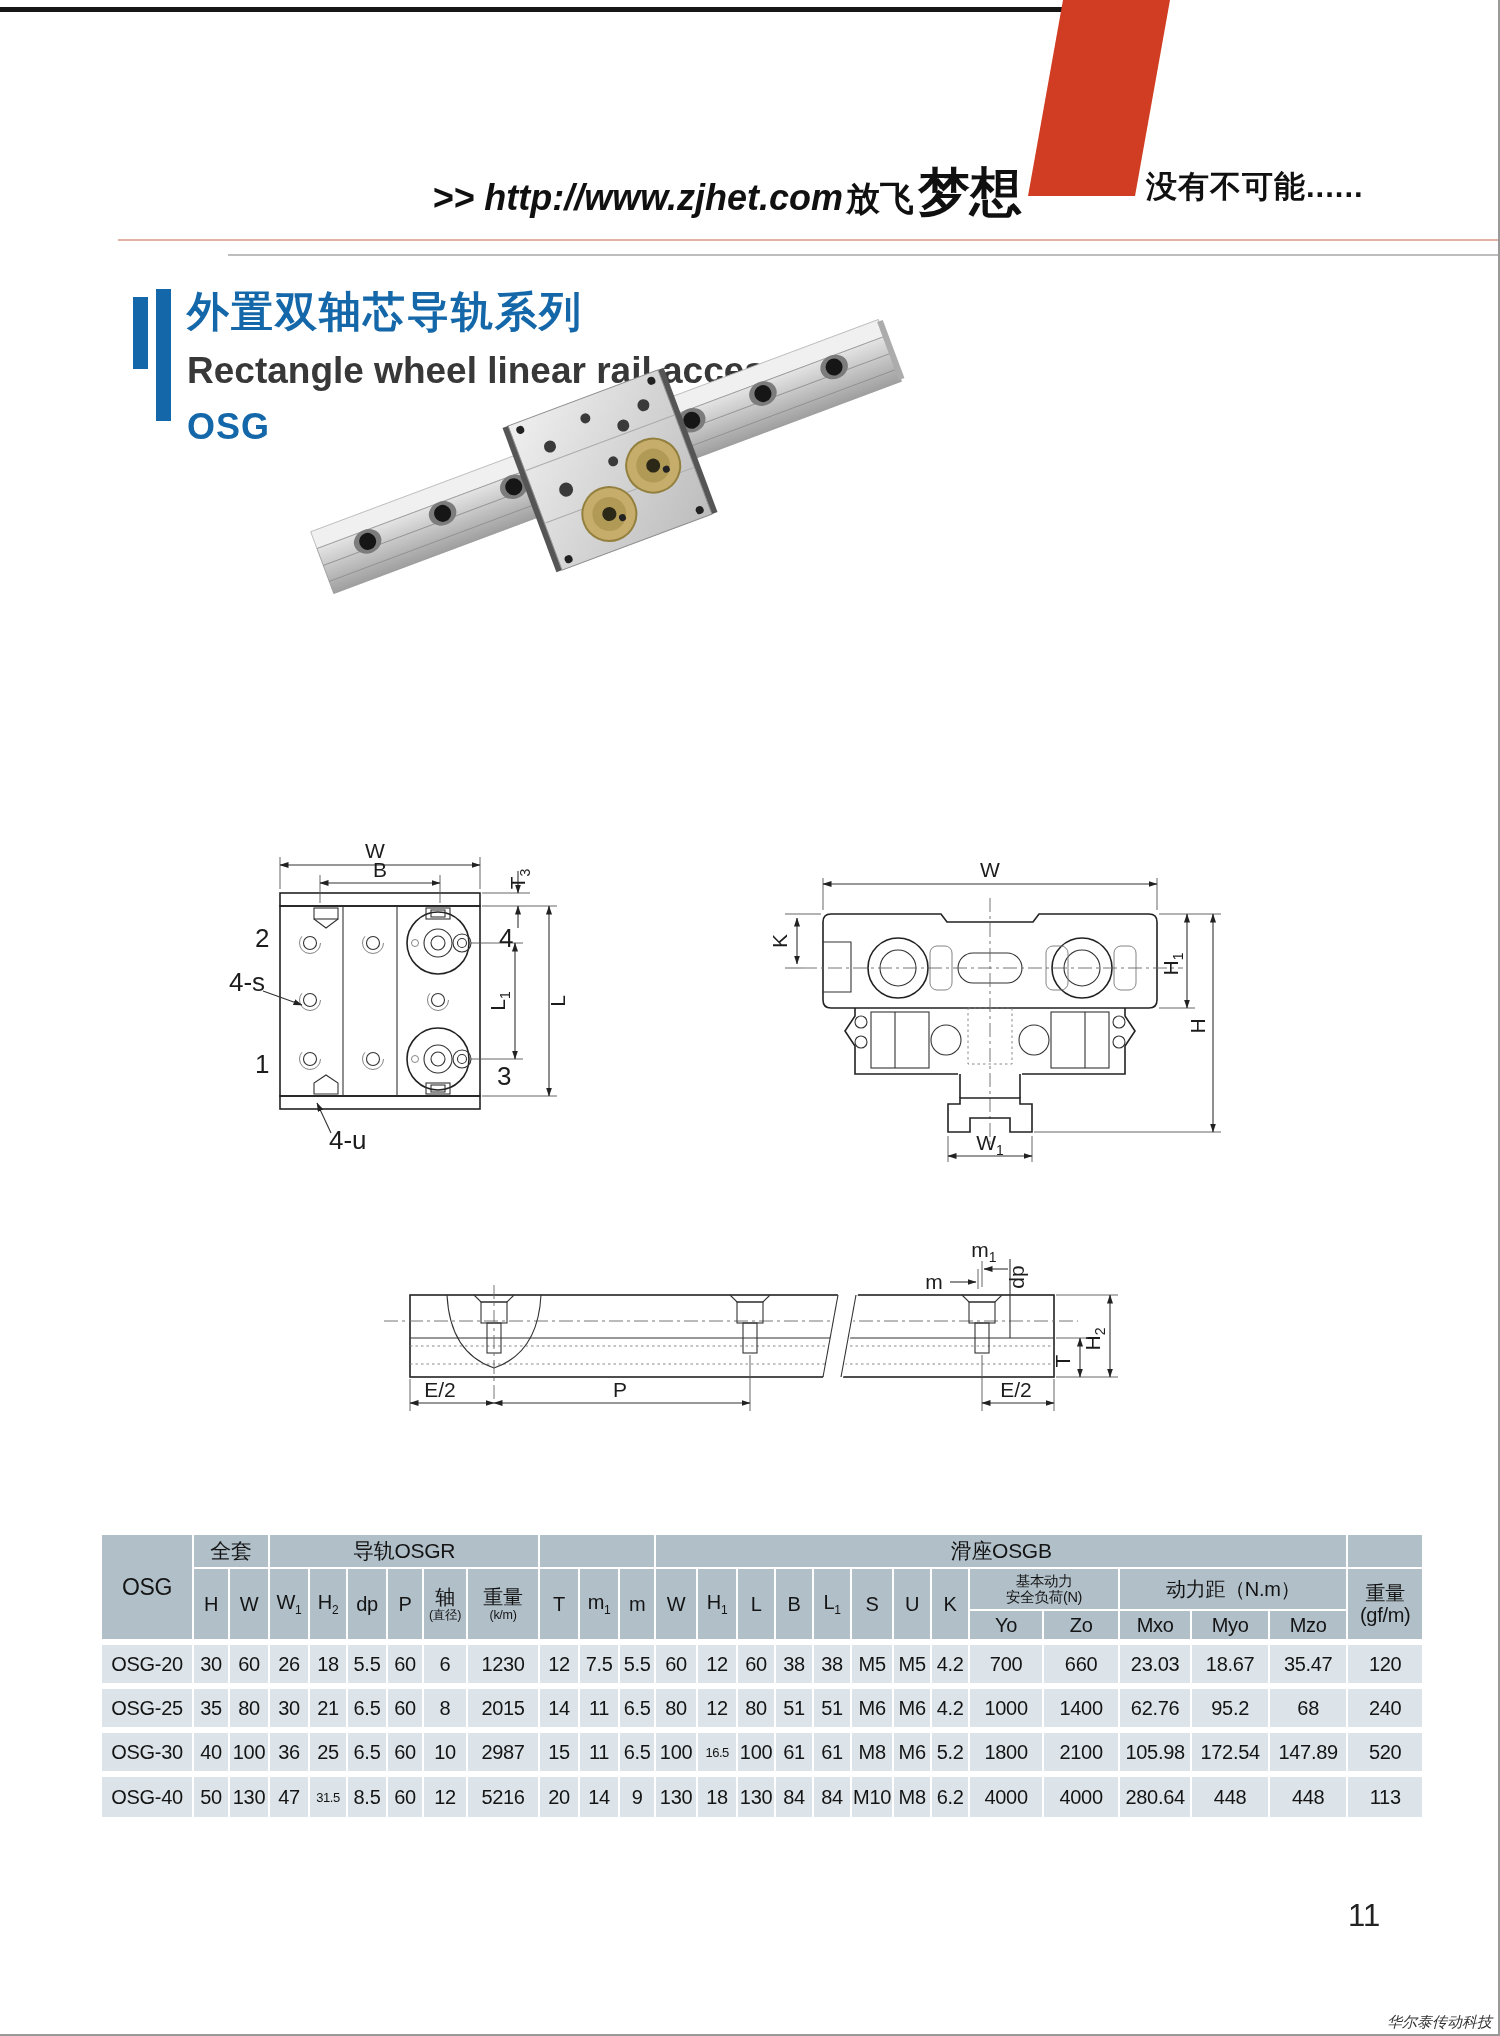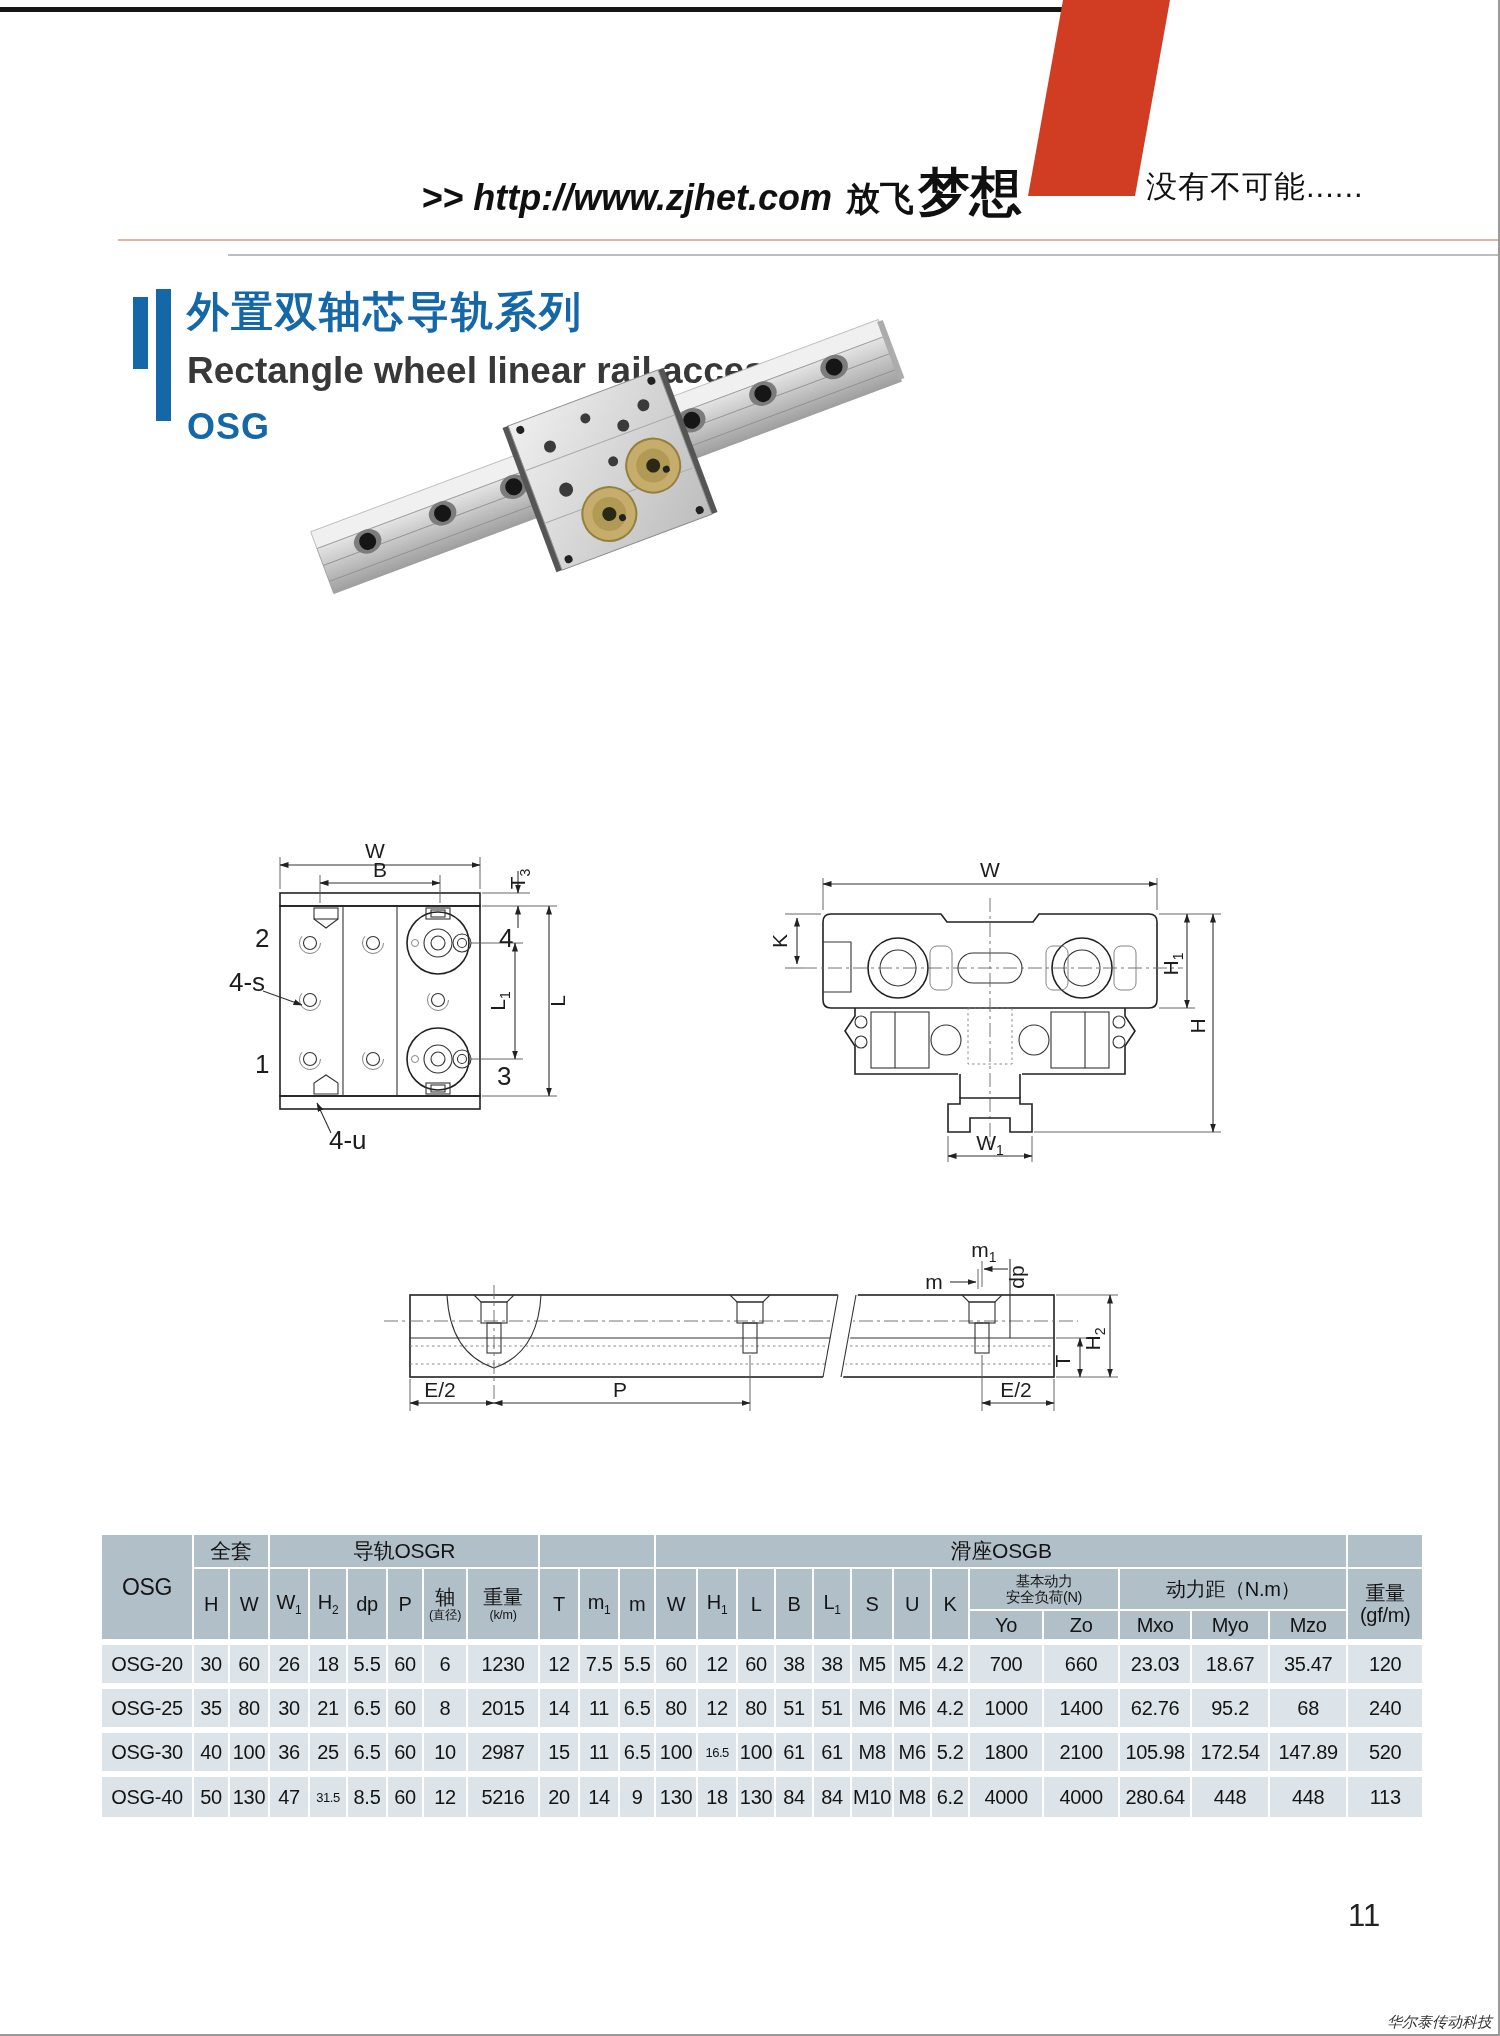--- a/index.html
+++ b/index.html
@@ -12,23 +12,23 @@
         font-family:"Liberation Sans",sans-serif;color:var(--ink);
         border-right:2px solid #9a9a9a;border-bottom:2px solid #9a9a9a;}
 
   
   .topline{position:absolute;left:0;top:7px;width:1062px;height:5px;background:#161616;}
   .red-band{position:absolute;left:1018px;top:0;width:162px;height:196px;background:var(--red);
             clip-path:polygon(45px 0,152px 0,117px 196px,10px 196px);}
   .hdr-url{position:absolute;left:0;top:158px;width:1022px;text-align:right;font-size:0;
            font-style:italic;font-weight:bold;color:#101010;white-space:nowrap;}
   .hdr-url .u{font-size:36px;text-align:center;}
-  .hdr-url .sp{font-size:34px;font-style:normal;margin-left:14px;}
+  .hdr-url .sp{font-size:34px;font-style:normal;margin-left:3px;}
   .hdr-url .sb{font-size:52px;font-style:normal;margin-left:4px;}
-  .hdr-right{position:absolute;left:1146px;top:166px;font-weight:normal;font-size:31px;color:#101010;letter-spacing:1px;}
+  .hdr-right{position:absolute;left:1146px;top:166px;font-weight:bold;font-size:31px;color:#101010;letter-spacing:1px;}
   .rule-pink{position:absolute;left:118px;top:239px;width:1382px;height:2px;background:var(--line-pink);}
   .rule-gray{position:absolute;left:228px;top:254px;width:1272px;height:2px;background:var(--line-gray);}
 
   
   .bar{position:absolute;background:var(--blue);}
   .bar1{left:133px;top:297px;width:15px;height:72px;}
   .bar2{left:156px;top:289px;width:15px;height:132px;}
   .title-cn{position:absolute;left:187px;top:284px;margin:0;font-size:42px;font-weight:bold;color:var(--blue);letter-spacing:2px;}
   .title-en{position:absolute;left:187px;top:350px;margin:0;font-size:37px;font-weight:bold;color:#383838;}
   .title-model{position:absolute;left:187px;top:406px;font-size:36px;font-weight:bold;color:var(--blue);letter-spacing:1px;}

